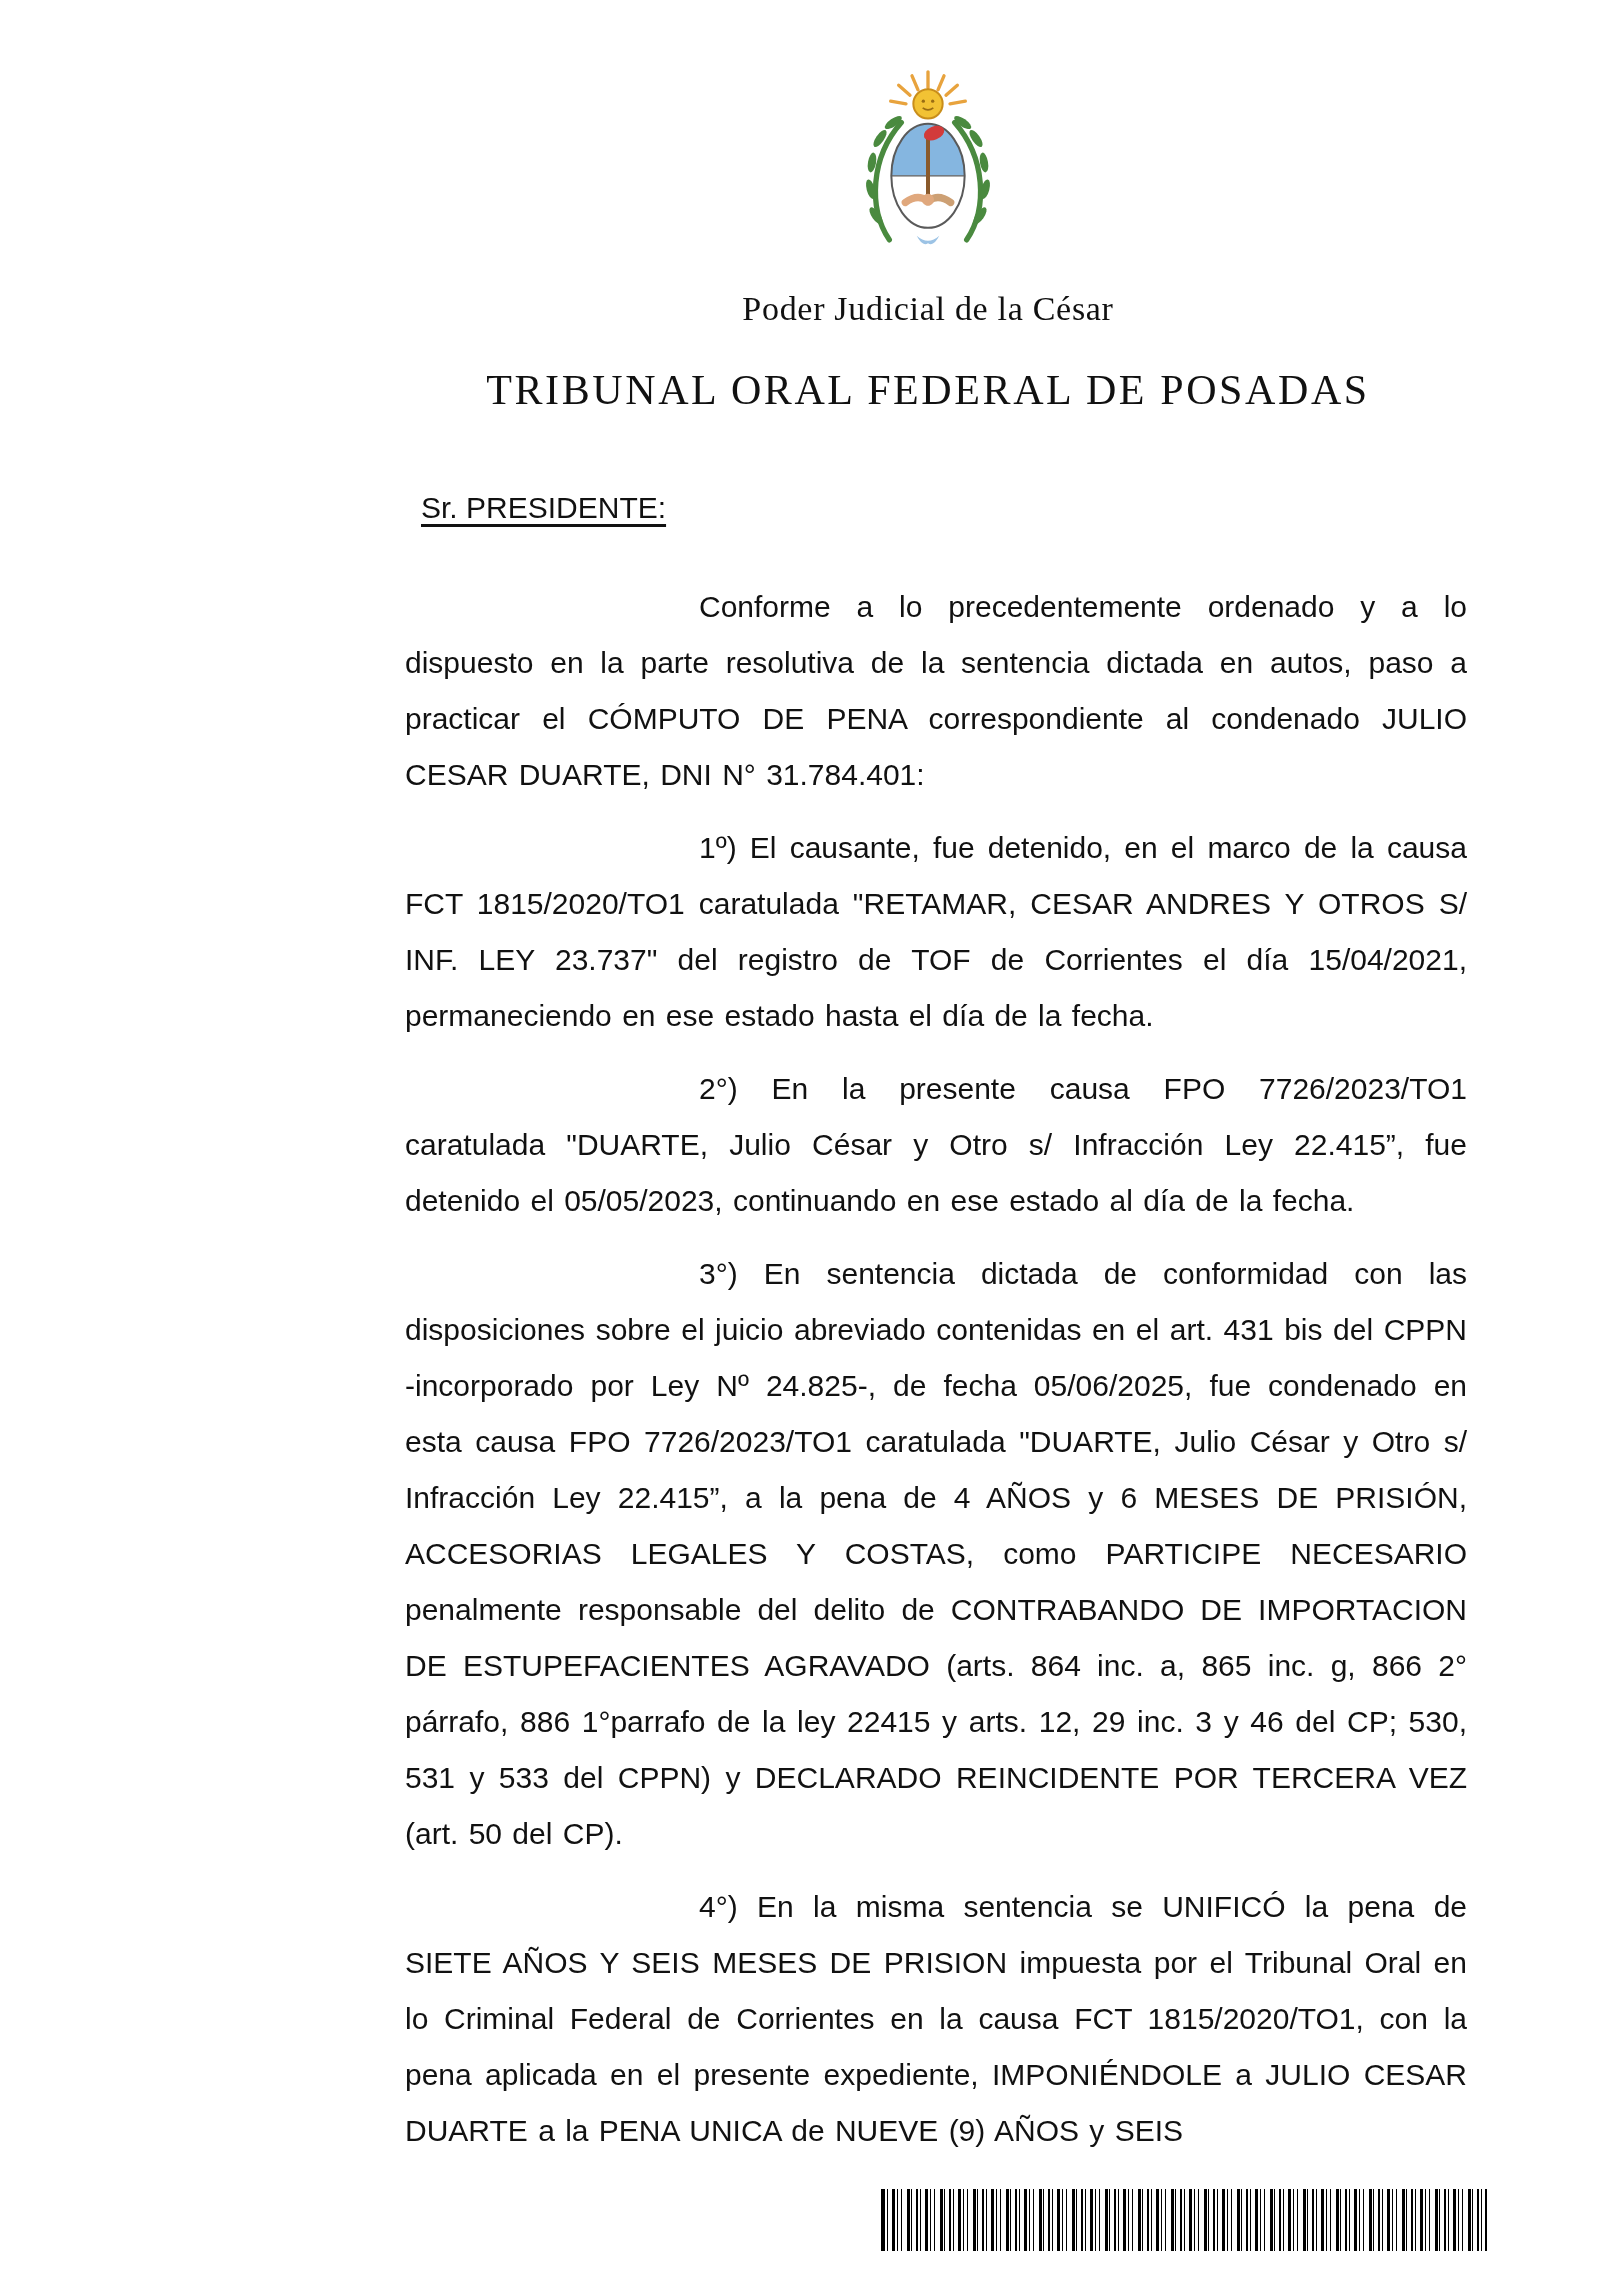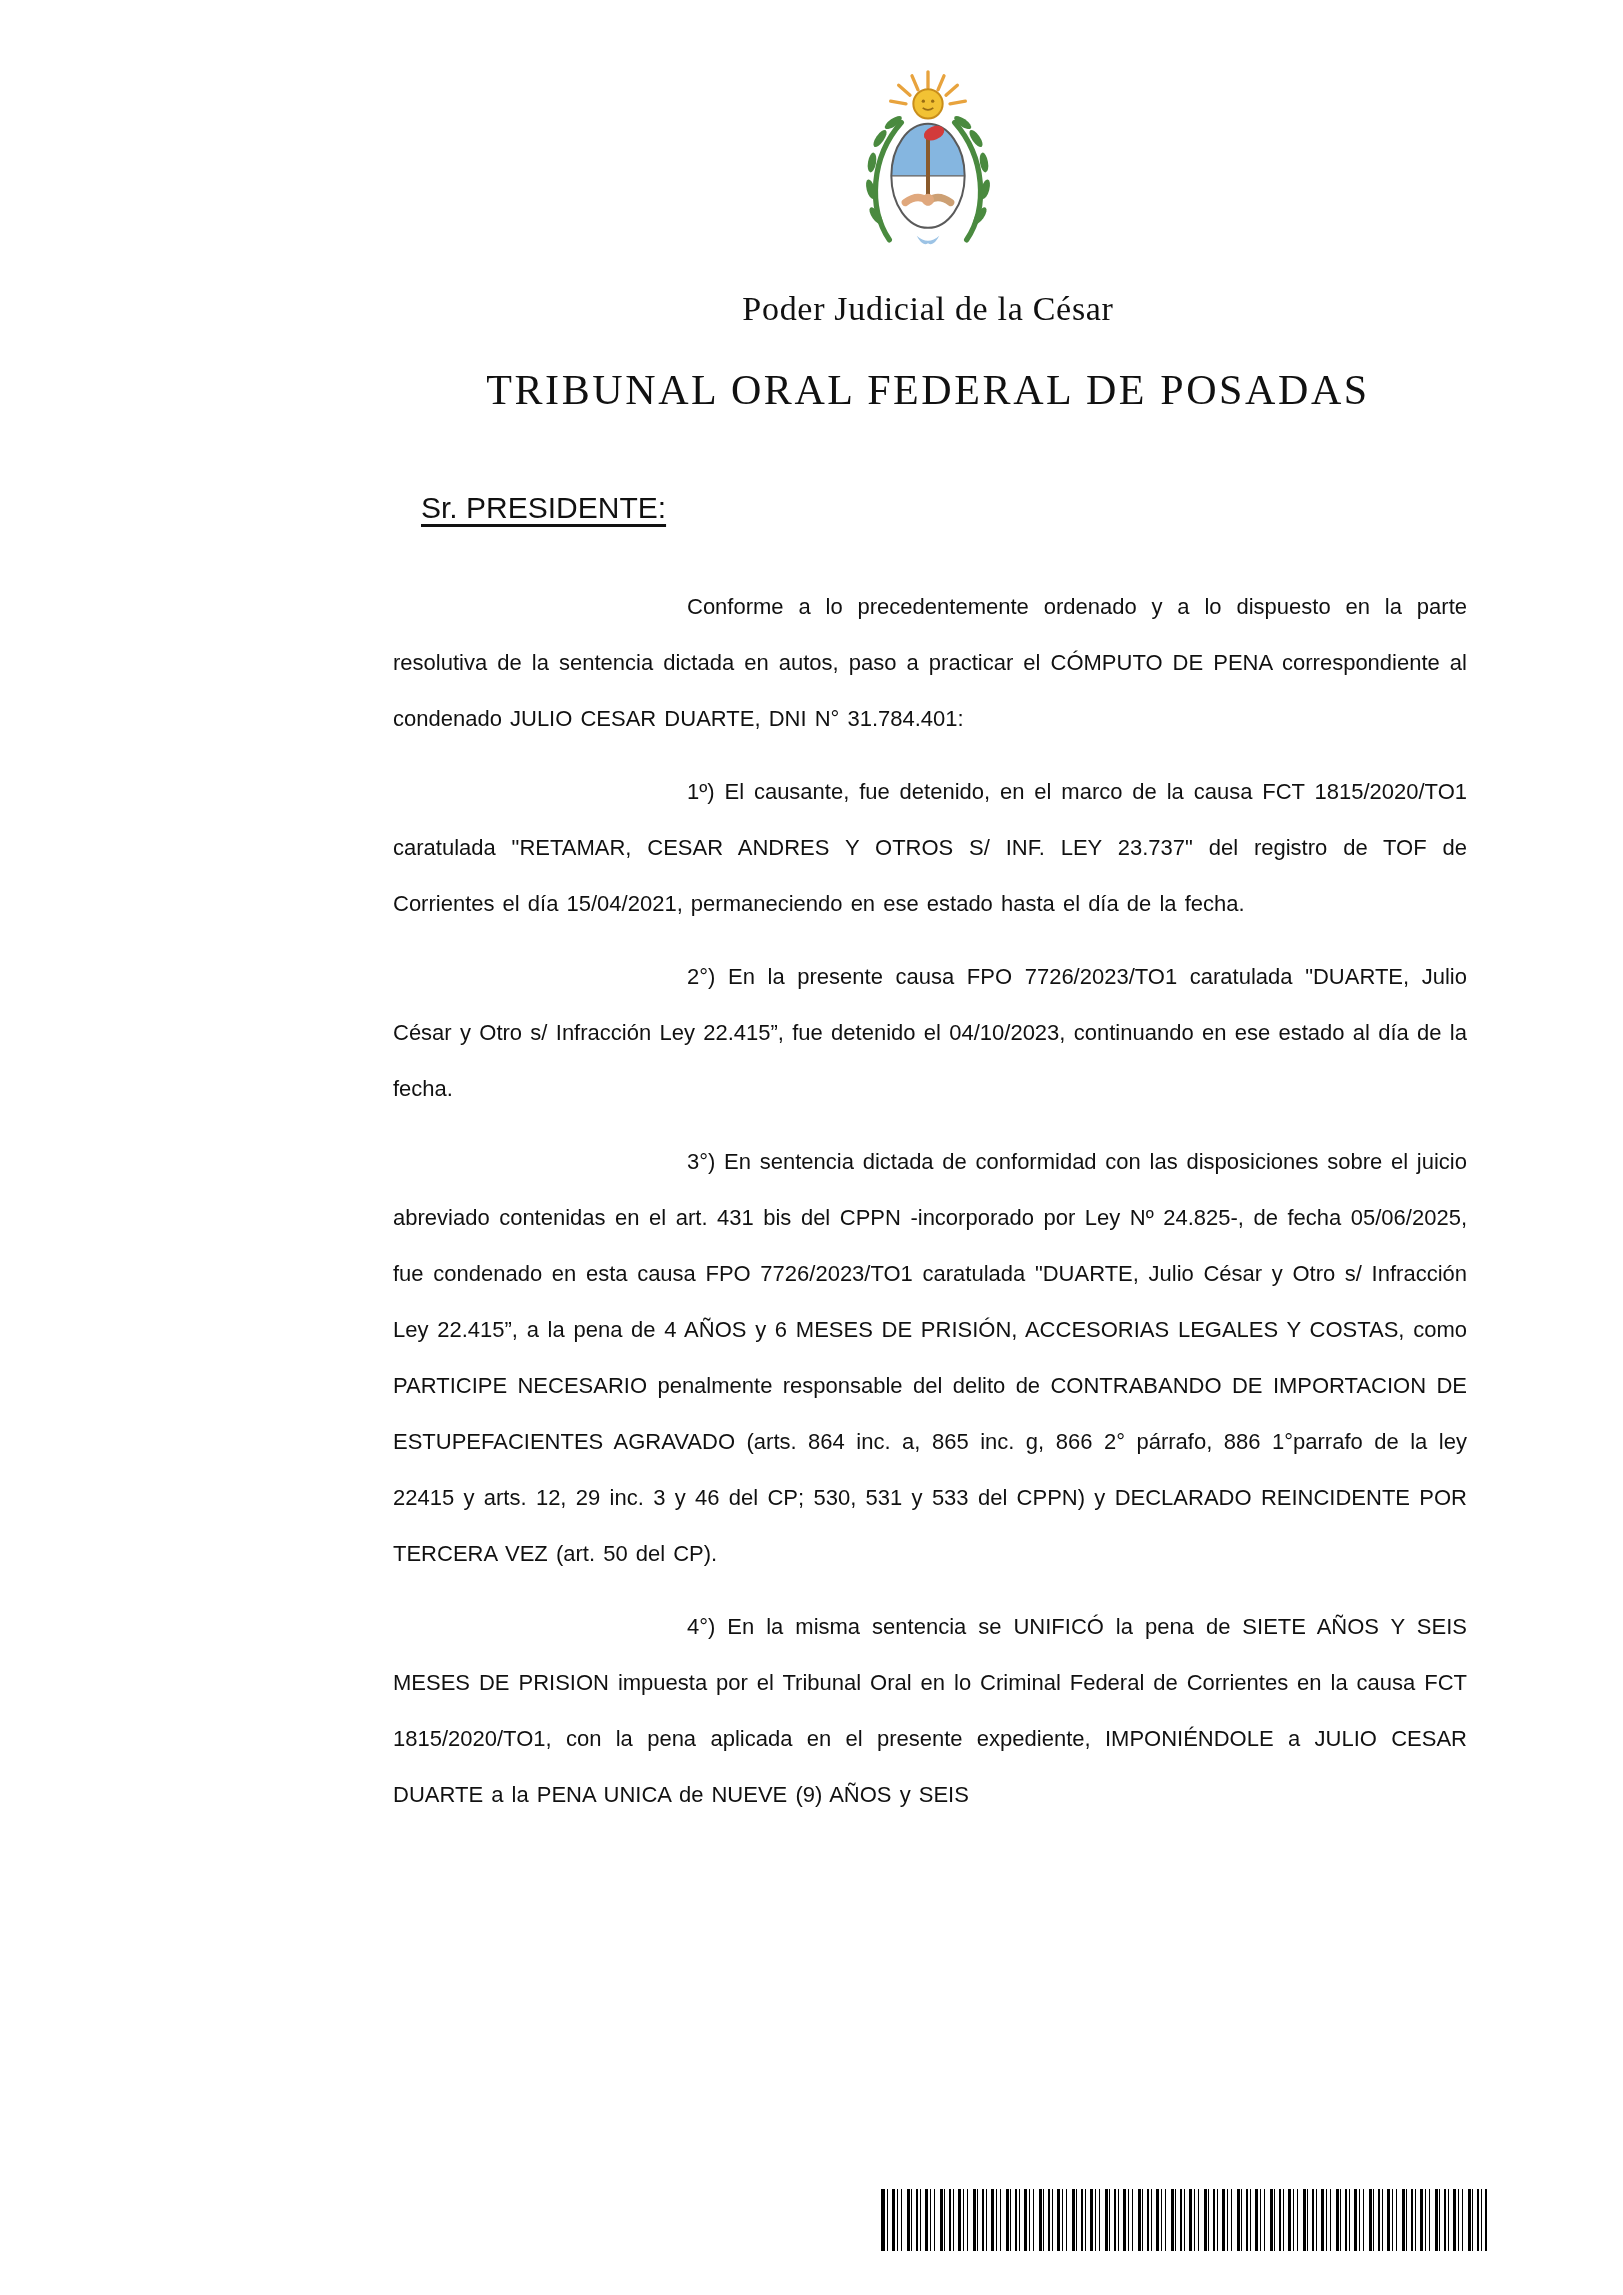--- a/index.html
+++ b/index.html
@@ -41,25 +41,25 @@
     font-size: 30px;
     margin-top: 77px;
     text-decoration: underline;
     text-underline-offset: 5.9px;
     margin-left: 32px;
   }
   .body-text {
     margin-top: 54px;
   }
   .body-text p {
-    font-size: 22px;
+    font-size: 30px;
     line-height: 56px;
     text-align: justify;
     text-indent: 294px;
-    margin: 0 0 17px 4px;
+    margin: 0 0 17px 16px;
     word-spacing: 2px;
   }
   .barcode-block {
     position: absolute;
     left: 881px;
     top: 2189px;
     width: 602px;
   }
   .barcode {
     height: 62px;
@@ -139,21 +139,21 @@
 
   <div class="institution">Poder Judicial de la César</div>
 
   <div class="doc-title">TRIBUNAL ORAL FEDERAL DE POSADAS</div>
 
   <div class="salutation">Sr. PRESIDENTE:</div>
 
   <div class="body-text">
     <p>Conforme a lo precedentemente ordenado y a lo dispuesto en la parte resolutiva de la sentencia dictada en autos, paso a practicar el CÓMPUTO DE PENA correspondiente al condenado JULIO CESAR DUARTE, DNI N° 31.784.401:</p>
     <p>1º) El causante, fue detenido, en el marco de la causa FCT 1815/2020/TO1 caratulada "RETAMAR, CESAR ANDRES Y OTROS S/ INF. LEY 23.737" del registro de TOF de Corrientes el día 15/04/2021, permaneciendo en ese estado hasta el día de la fecha.</p>
-    <p>2°) En la presente causa FPO 7726/2023/TO1 caratulada "DUARTE, Julio César y Otro s/ Infracción Ley 22.415”, fue detenido el 04/10/2023, continuando en ese estado al día de la fecha.</p>
+    <p>2°) En la presente causa FPO 7726/2023/TO1 caratulada "DUARTE, Julio César y Otro s/ Infracción Ley 22.415”, fue detenido el 05/05/2023, continuando en ese estado al día de la fecha.</p>
     <p>3°) En sentencia dictada de conformidad con las disposiciones sobre el juicio abreviado contenidas en el art. 431 bis del CPPN -incorporado por Ley Nº 24.825-, de fecha 05/06/2025, fue condenado en esta causa FPO 7726/2023/TO1 caratulada "DUARTE, Julio César y Otro s/ Infracción Ley 22.415”, a la pena de 4 AÑOS y 6 MESES DE PRISIÓN, ACCESORIAS LEGALES Y COSTAS, como PARTICIPE NECESARIO penalmente responsable del delito de CONTRABANDO DE IMPORTACION DE ESTUPEFACIENTES AGRAVADO (arts. 864 inc. a, 865 inc. g, 866 2° párrafo, 886 1°parrafo de la ley 22415 y arts. 12, 29 inc. 3 y 46 del CP; 530, 531 y 533 del CPPN) y DECLARADO REINCIDENTE POR TERCERA VEZ (art. 50 del CP).</p>
     <p>4°) En la misma sentencia se UNIFICÓ la pena de SIETE AÑOS Y SEIS MESES DE PRISION impuesta por el Tribunal Oral en lo Criminal Federal de Corrientes en la causa FCT 1815/2020/TO1, con la pena aplicada en el presente expediente, IMPONIÉNDOLE a JULIO CESAR DUARTE a la PENA UNICA de NUEVE (9) AÑOS y SEIS</p>
   </div>
 
 </div>
 
 <div class="barcode-block">
   <div class="barcode"></div>
 </div>
 

